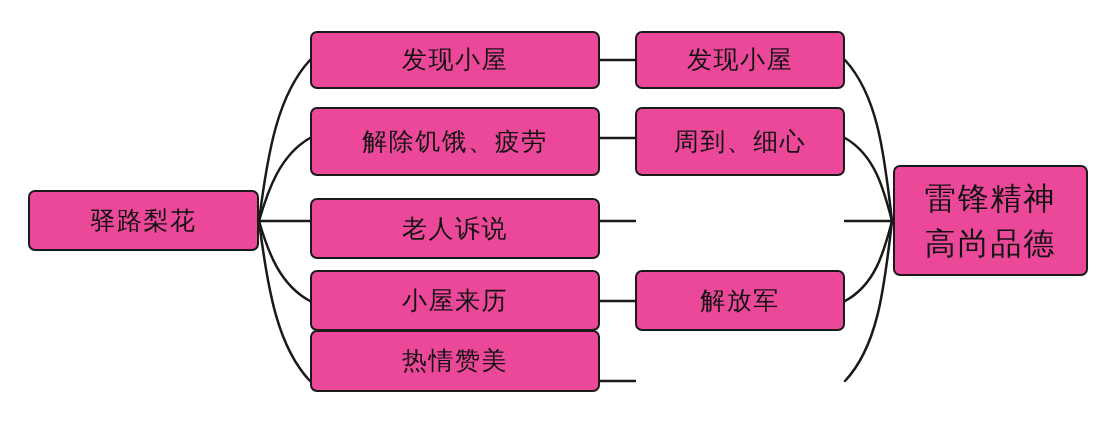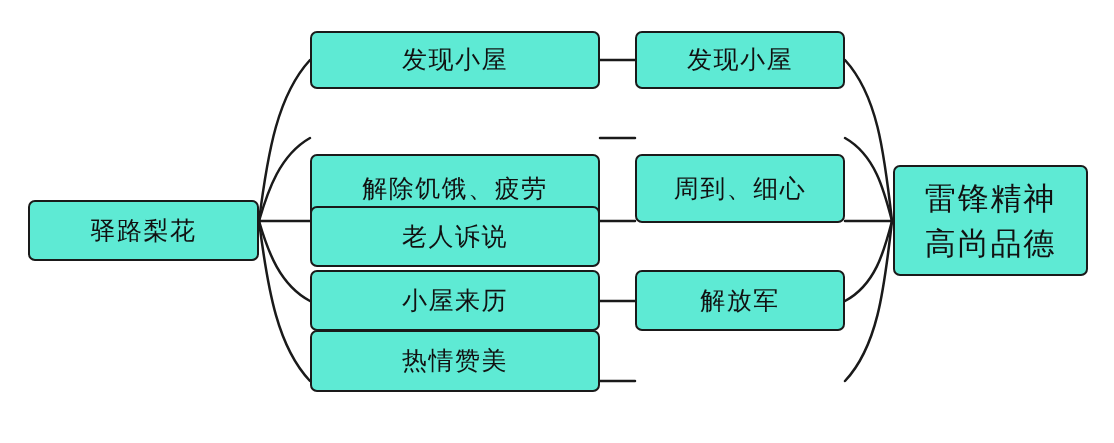--- a/index.html
+++ b/index.html
@@ -20,42 +20,41 @@
     left: 0;
     top: 0;
     width: 1114px;
     height: 443px;
   }
   .node-box {
     position: absolute;
     box-sizing: border-box;
     border: 2.5px solid #1a1a1a;
     border-radius: 7px;
-    background: #5eead4;
+    background: #ec4899;
     display: flex;
     align-items: center;
     justify-content: center;
     text-align: center;
     color: #111111;
     z-index: 2;
   }
   .node-label {
     display: block;
     width: 100%;
     line-height: 1.18;
     letter-spacing: 0.06em;
     white-space: pre-line;
   }
   
   #node-root {
     left: 28px;
     top: 190px;
     width: 231px;
     height: 61px;
-    margin-top: 10px;
   }
   #node-root .node-label { font-size: 25px; }
   
   #node-conclusion {
     left: 893px;
     top: 165px;
     width: 195px;
     height: 111px;
   }
   #node-conclusion .node-label { font-size: 31px; line-height: 1.45; }
@@ -65,22 +64,22 @@
     width: 290px;
   }
   
   .col-right {
     left: 635px;
     width: 210px;
   }
   .col-mid .node-label,
   .col-right .node-label { font-size: 25px; }
   .row-1 { top: 31px;  height: 58px; }
-  .row-2 { top: 107px; height: 69px; margin-top: 47px; }
-  .row-3 { top: 206px; height: 61px; }
+  .row-2 { top: 107px; height: 69px; }
+  .row-3 { top: 198px; height: 61px; }
   .row-4 { top: 270px; height: 61px; }
   .row-5 { top: 330px; height: 62px; }
 </style>
 </head>
 <body>
 
 <div id="diagram-root">
 
   <svg id="connector-layer" viewBox="0 0 1114 443" width="1114" height="443" xmlns="http://www.w3.org/2000/svg">
     <g fill="none" stroke="#1a1a1a" stroke-width="2.5" stroke-linecap="round">

